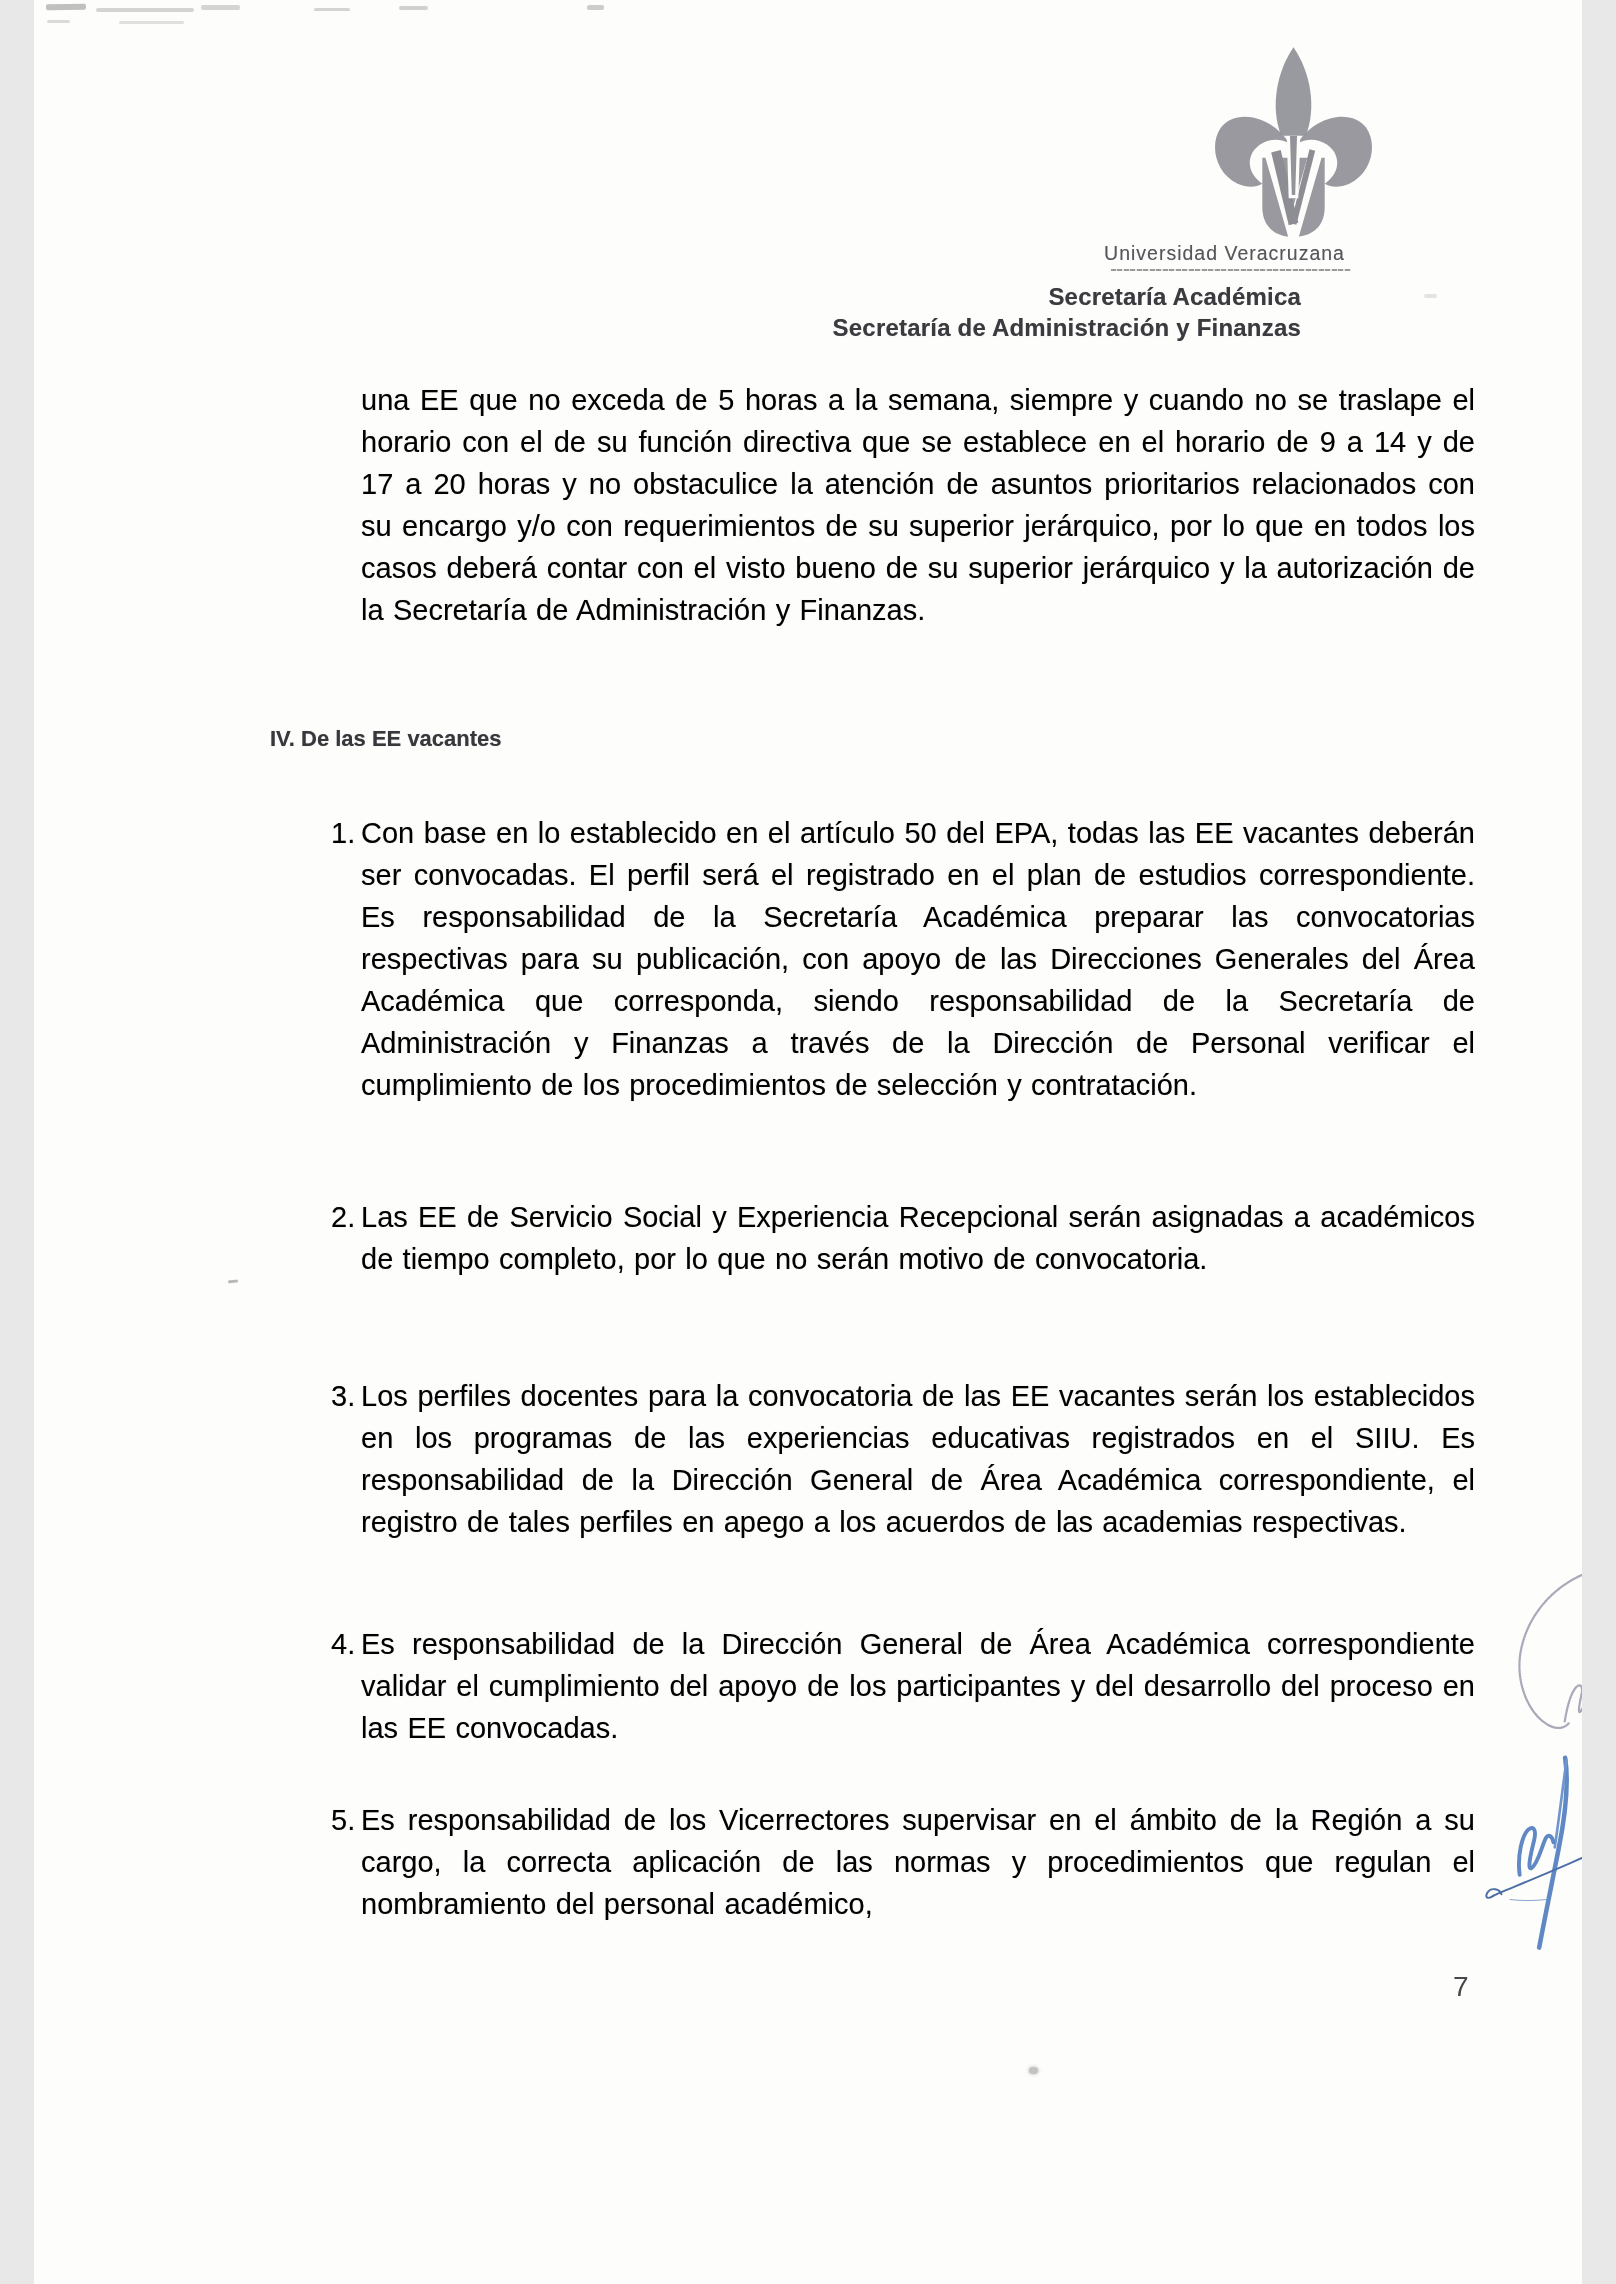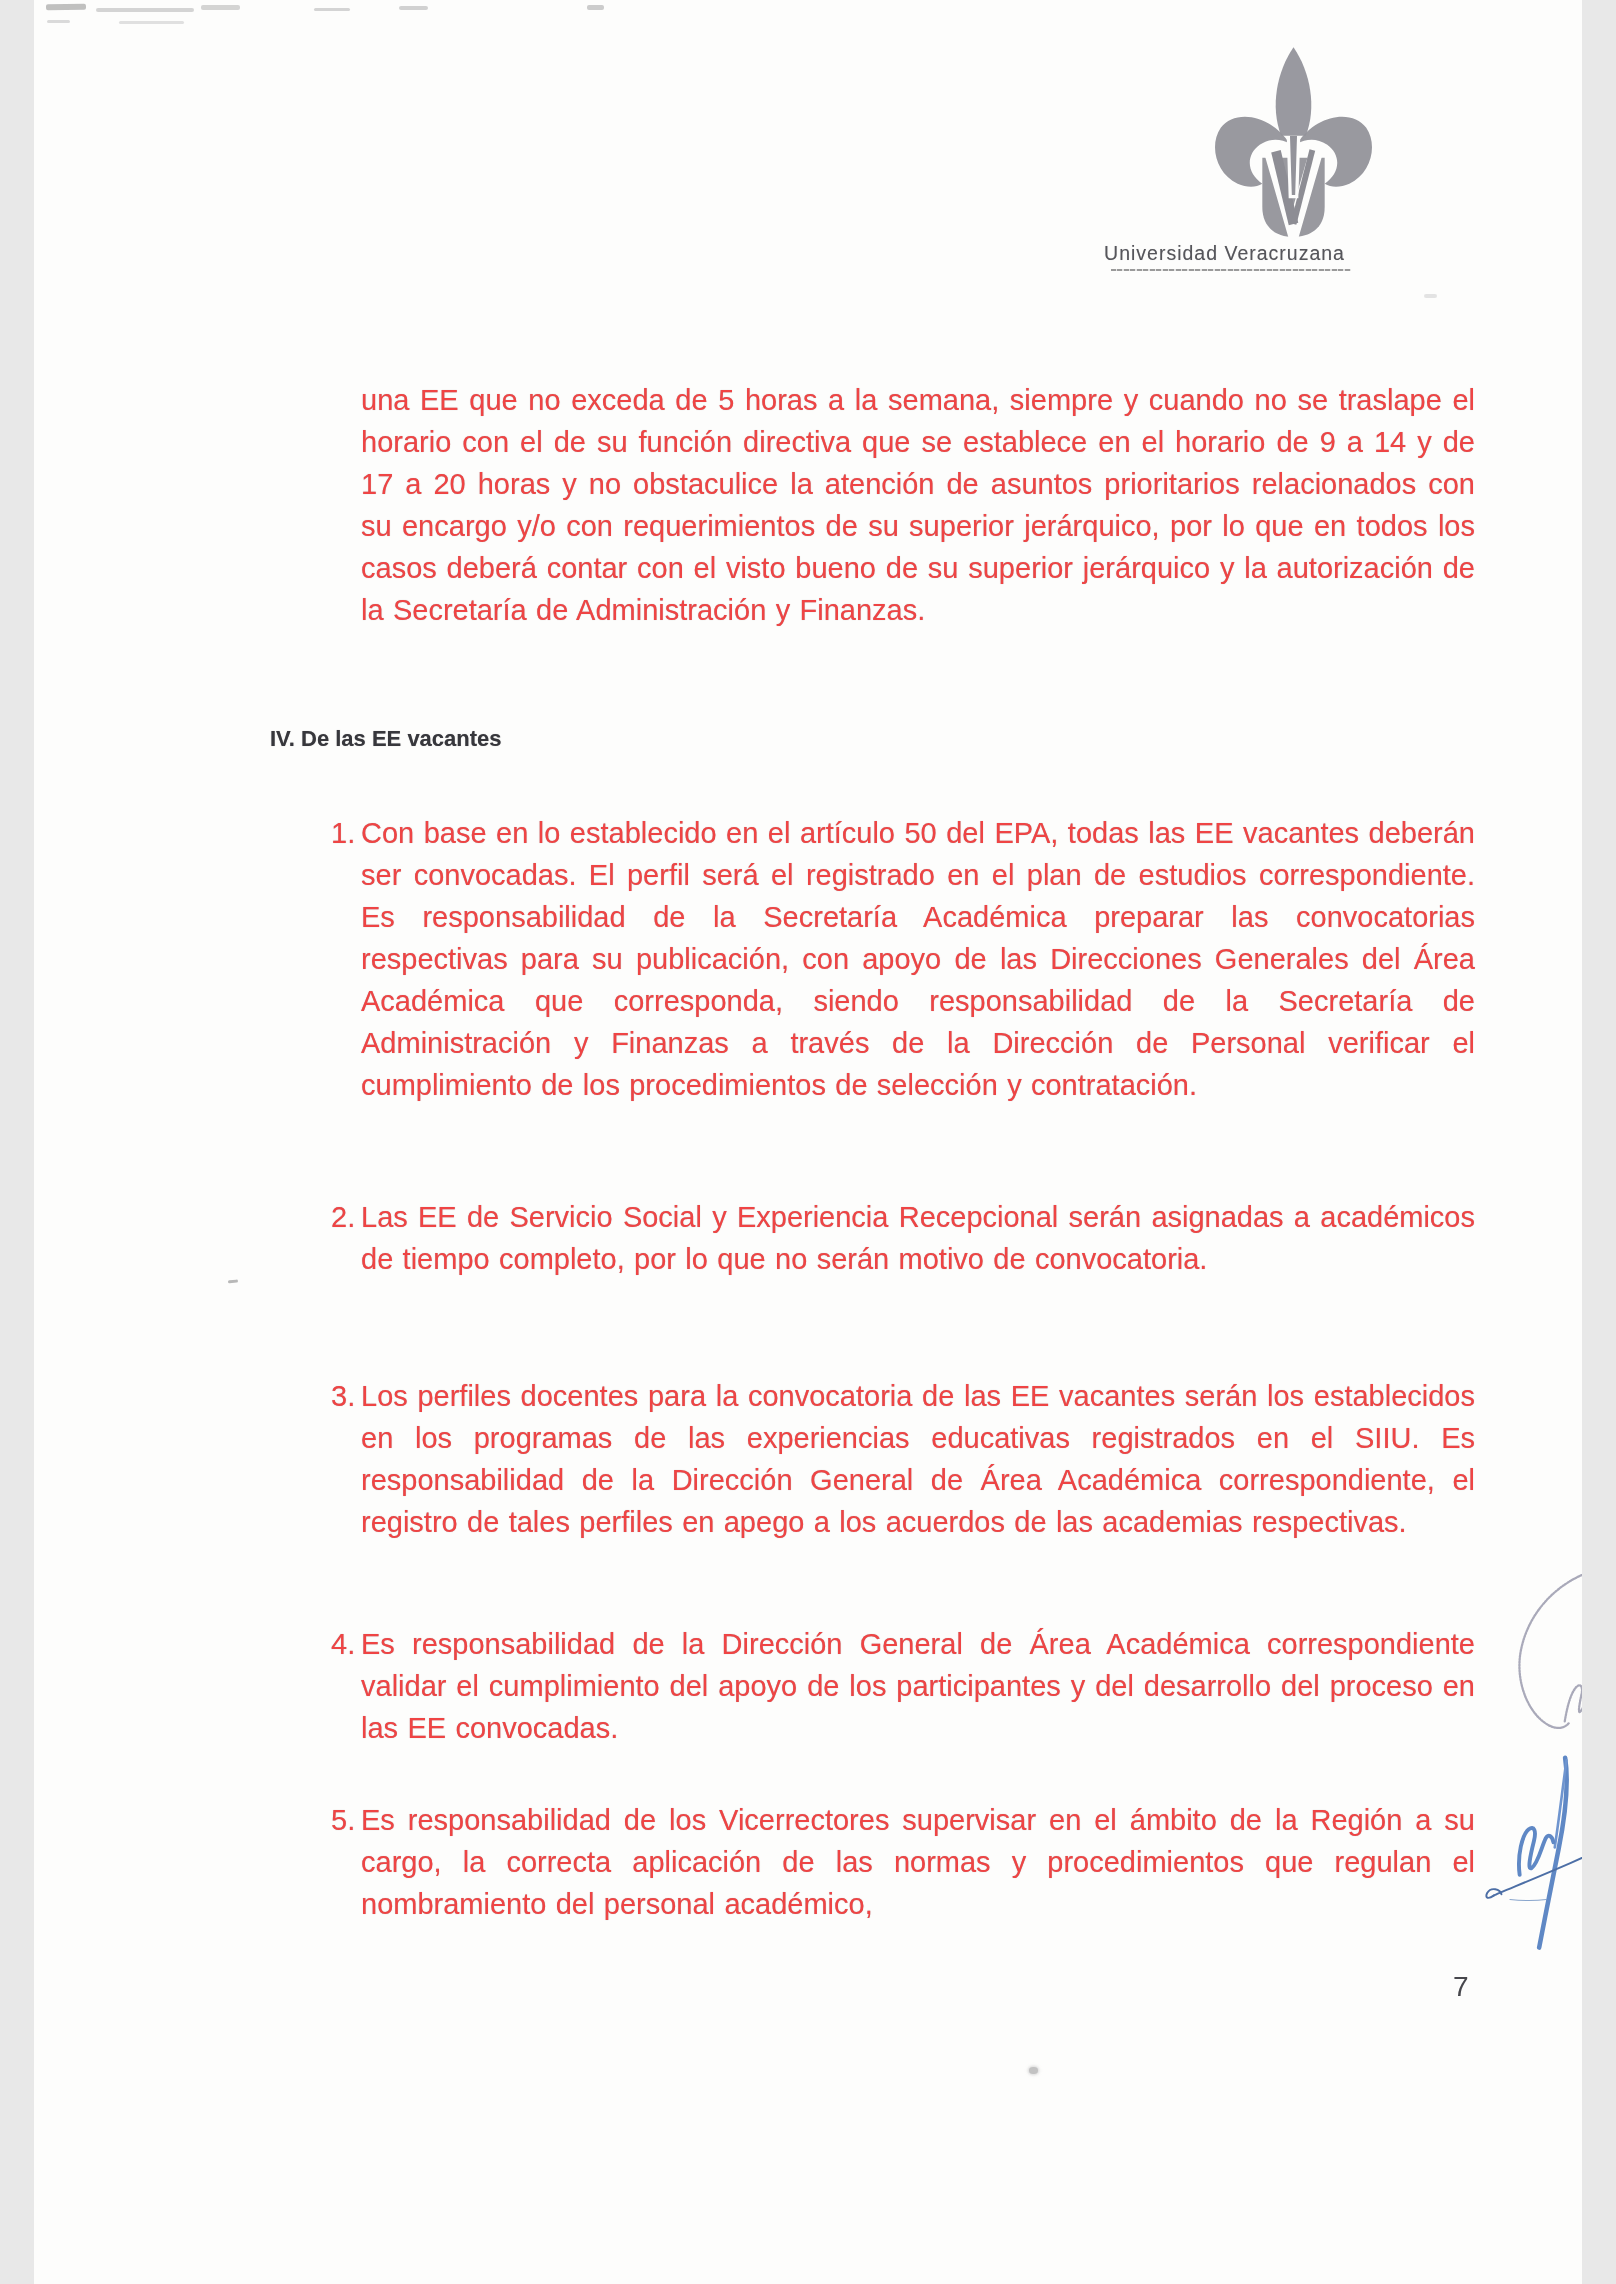--- a/index.html
+++ b/index.html
@@ -30,21 +30,21 @@
     text-align:right;
     font-weight:bold;
     font-size:24px; line-height:31px;
     color:#3a3a3f;
     text-shadow:0 0 0.7px rgba(60,60,65,.45);
     letter-spacing:0.2px;
   }
   
   .bodytext {
     font-size:29px; line-height:42px;
-    color:#ef4444;
+    color:#000000;
     text-shadow:0 0 0.8px rgba(72,72,78,.45);
     word-spacing:1.3px;
   }
   .intro {
     position:absolute; left:327px; top:379px; width:1114px;
     text-align:justify;
   }
   .heading {
     position:absolute; left:236px; top:726px;
     font-size:22px; font-weight:bold; color:#37373c;
@@ -115,20 +115,24 @@
 
       <path d="M120 136 L136 136 L133 232 L123 232 Z" fill="#93939a" stroke="#fdfdfc" stroke-width="5"></path>
 
       <path d="M128 2 C154 40 164 94 147 138 L109 138 C92 94 102 40 128 2 Z" fill="#93939a" opacity="0.94"></path>
     </svg>
   </div>
 
   <div class="wordmark">Universidad Veracruzana</div>
   <div class="header-rule"></div>
 
+  <div class="dept">
+    <div>Secretaría Académica</div>
+    <div>Secretaría de Administración y Finanzas</div>
+  </div>
 
   <div class="intro bodytext">una EE que no exceda de 5 horas a la semana, siempre y cuando no se traslape el horario con el de su función directiva que se establece en el horario de 9 a 14 y de 17 a 20 horas y no obstaculice la atención de asuntos prioritarios relacionados con su encargo y/o con requerimientos de su superior jerárquico, por lo que en todos los casos deberá contar con el visto bueno de su superior jerárquico y la autorización de la Secretaría de Administración y Finanzas.</div>
 
   <div class="heading">IV. De las EE vacantes</div>
 
   <div class="li li-1 bodytext">
     <span class="num">1.</span>
     <div class="itxt">Con base en lo establecido en el artículo 50 del EPA, todas las EE vacantes deberán ser convocadas. El perfil será el registrado en el plan de estudios correspondiente. Es responsabilidad de la Secretaría Académica preparar las convocatorias respectivas para su publicación, con apoyo de las Direcciones Generales del Área Académica que corresponda, siendo responsabilidad de la Secretaría de Administración y Finanzas a través de la Dirección de Personal verificar el cumplimiento de los procedimientos de selección y contratación.</div>
   </div>
 

